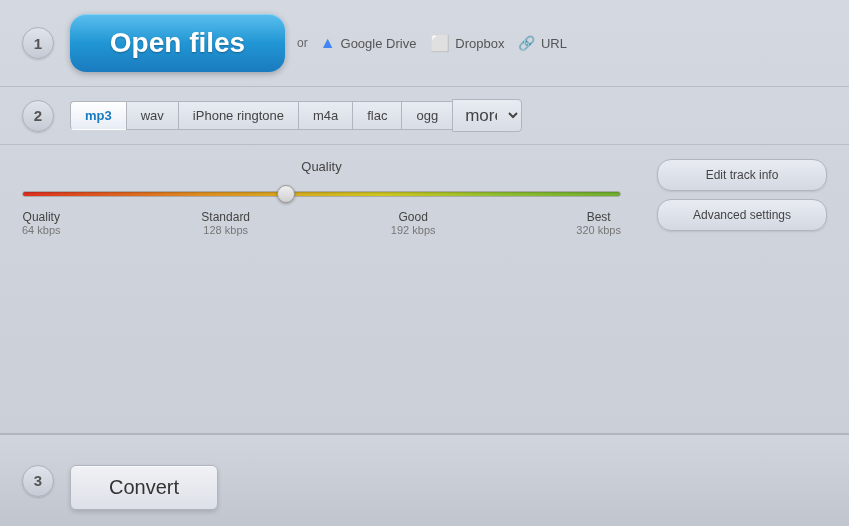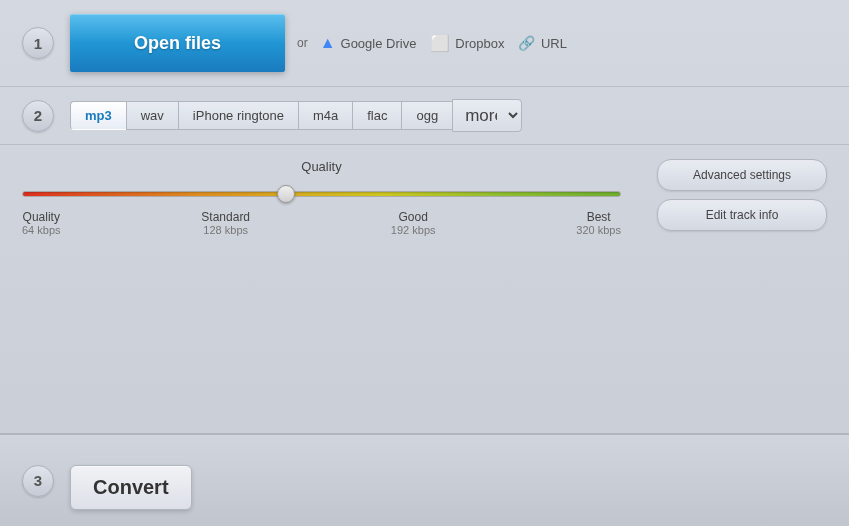--- a/index.html
+++ b/index.html
@@ -50,24 +50,24 @@
     
     .step1-row {
       padding: 14px 22px;
       align-items: center;
       border-bottom: 1px solid #b8bdc6;
     }
 
     .open-files-btn {
       background: linear-gradient(180deg, #5bbfee 0%, #2196d4 50%, #1a7bbf 100%);
       color: #fff;
-      font-size: 18px;
+      font-size: 28px;
       font-weight: bold;
       border: none;
-      border-radius: 2px;
+      border-radius: 16px;
       width: 215px;
       height: 58px;
       cursor: pointer;
       box-shadow: 0 2px 6px rgba(0,0,0,0.25), inset 0 1px 0 rgba(255,255,255,0.3);
       text-shadow: 0 1px 2px rgba(0,0,0,0.3);
     }
 
     .or-text {
       color: #666;
       margin: 0 12px;
@@ -223,27 +223,27 @@
     
     .step3-row {
       background: linear-gradient(180deg, #d0d5de 0%, #c0c5ce 100%);
       padding: 16px 22px;
       display: flex;
       align-items: center;
       border-top: 1px solid #b0b5be;
     }
 
     .convert-btn {
-      padding: 10px 22px;
+      padding: 10px 38px;
       border-radius: 6px;
       border: 1px solid #b0b5be;
       background: linear-gradient(180deg, #f0f2f5 0%, #dde0e8 100%);
       color: #333;
       font-size: 20px;
-      font-weight: bold;
+      font-weight: normal;
       cursor: pointer;
       box-shadow: 0 2px 4px rgba(0,0,0,0.15), inset 0 1px 0 rgba(255,255,255,0.6);
       margin-top: 14px;
     }
 
     .step2-content {
       padding: 0 22px;
     }
 
     .step2-main {
@@ -314,22 +314,22 @@
               <span class="kbps">192 kbps</span>
             </div>
             <div class="quality-label">
               <span>Best</span>
               <span class="kbps">320 kbps</span>
             </div>
           </div>
         </div>
 
         <div class="quality-right">
+          <button class="settings-btn">Edit track info</button>
           <button class="settings-btn">Advanced settings</button>
-          <button class="settings-btn">Edit track info</button>
         </div>
       </div>
     </div>
   </div>
 
   <div class="step3-row">
     <div class="step-number">3</div>
     <button class="convert-btn">Convert</button>
   </div>
 

